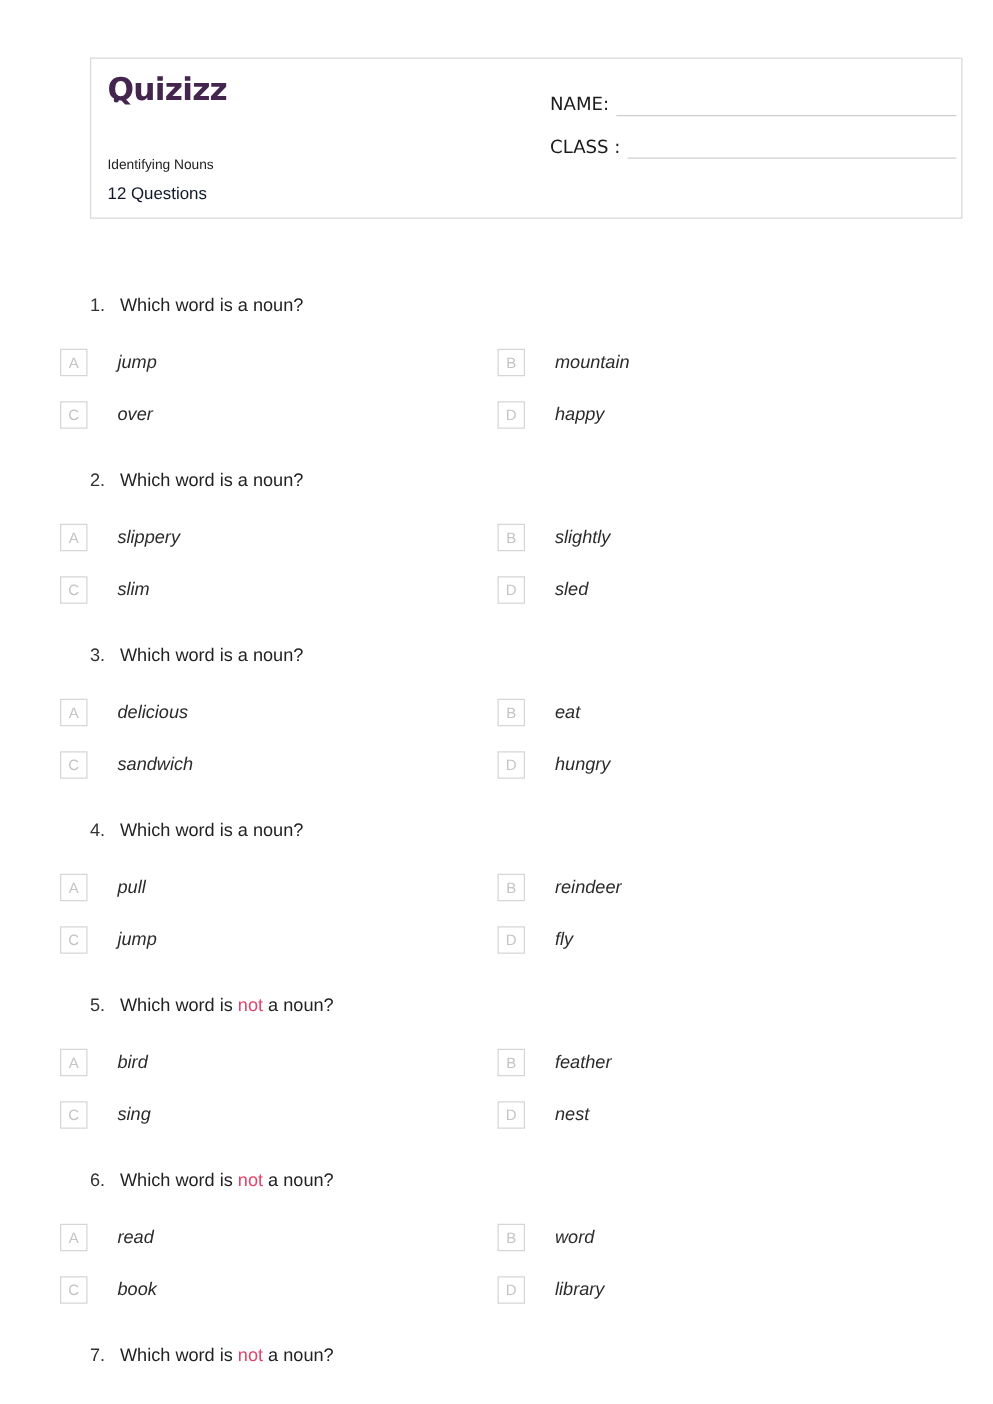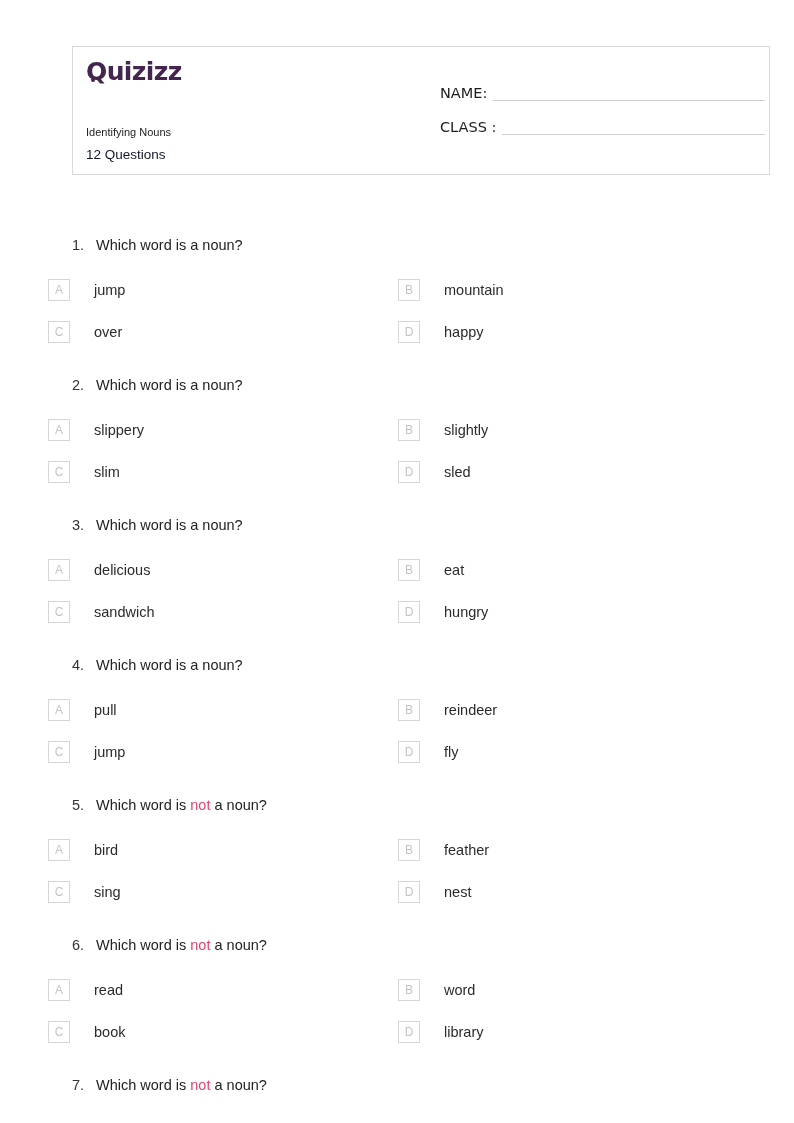--- a/index.html
+++ b/index.html
@@ -81,21 +81,21 @@
   }
 
   .header-right {
     position: absolute;
     left: 367px;
     top: 20px;
     width: 325px;
   }
   .field-row {
     display: flex;
-    align-items: flex-end;
+    align-items: center;
     height: 34px;
   }
   .field-label {
     font-size: 14.5px;
     color: #1c1c1c;
     white-space: nowrap;
     font-family: "DejaVu Sans", sans-serif;
     flex: 0 0 auto;
   }
   .field-line {
@@ -173,20 +173,21 @@
     align-items: center;
     justify-content: center;
     flex: 0 0 auto;
     background: #ffffff;
   }
   .opt-text {
     margin-left: 24px;
     font-size: 14.5px;
     color: #2b2b2b;
     white-space: nowrap;
+    font-style: italic;
   }
 </style>
 </head>
 <body>
 
 <div class="header-card">
 
   <div class="header-left">
     <div class="logo">
       <span class="q-glyph">Q<span class="q-dot"></span></span><span>uizizz</span>

